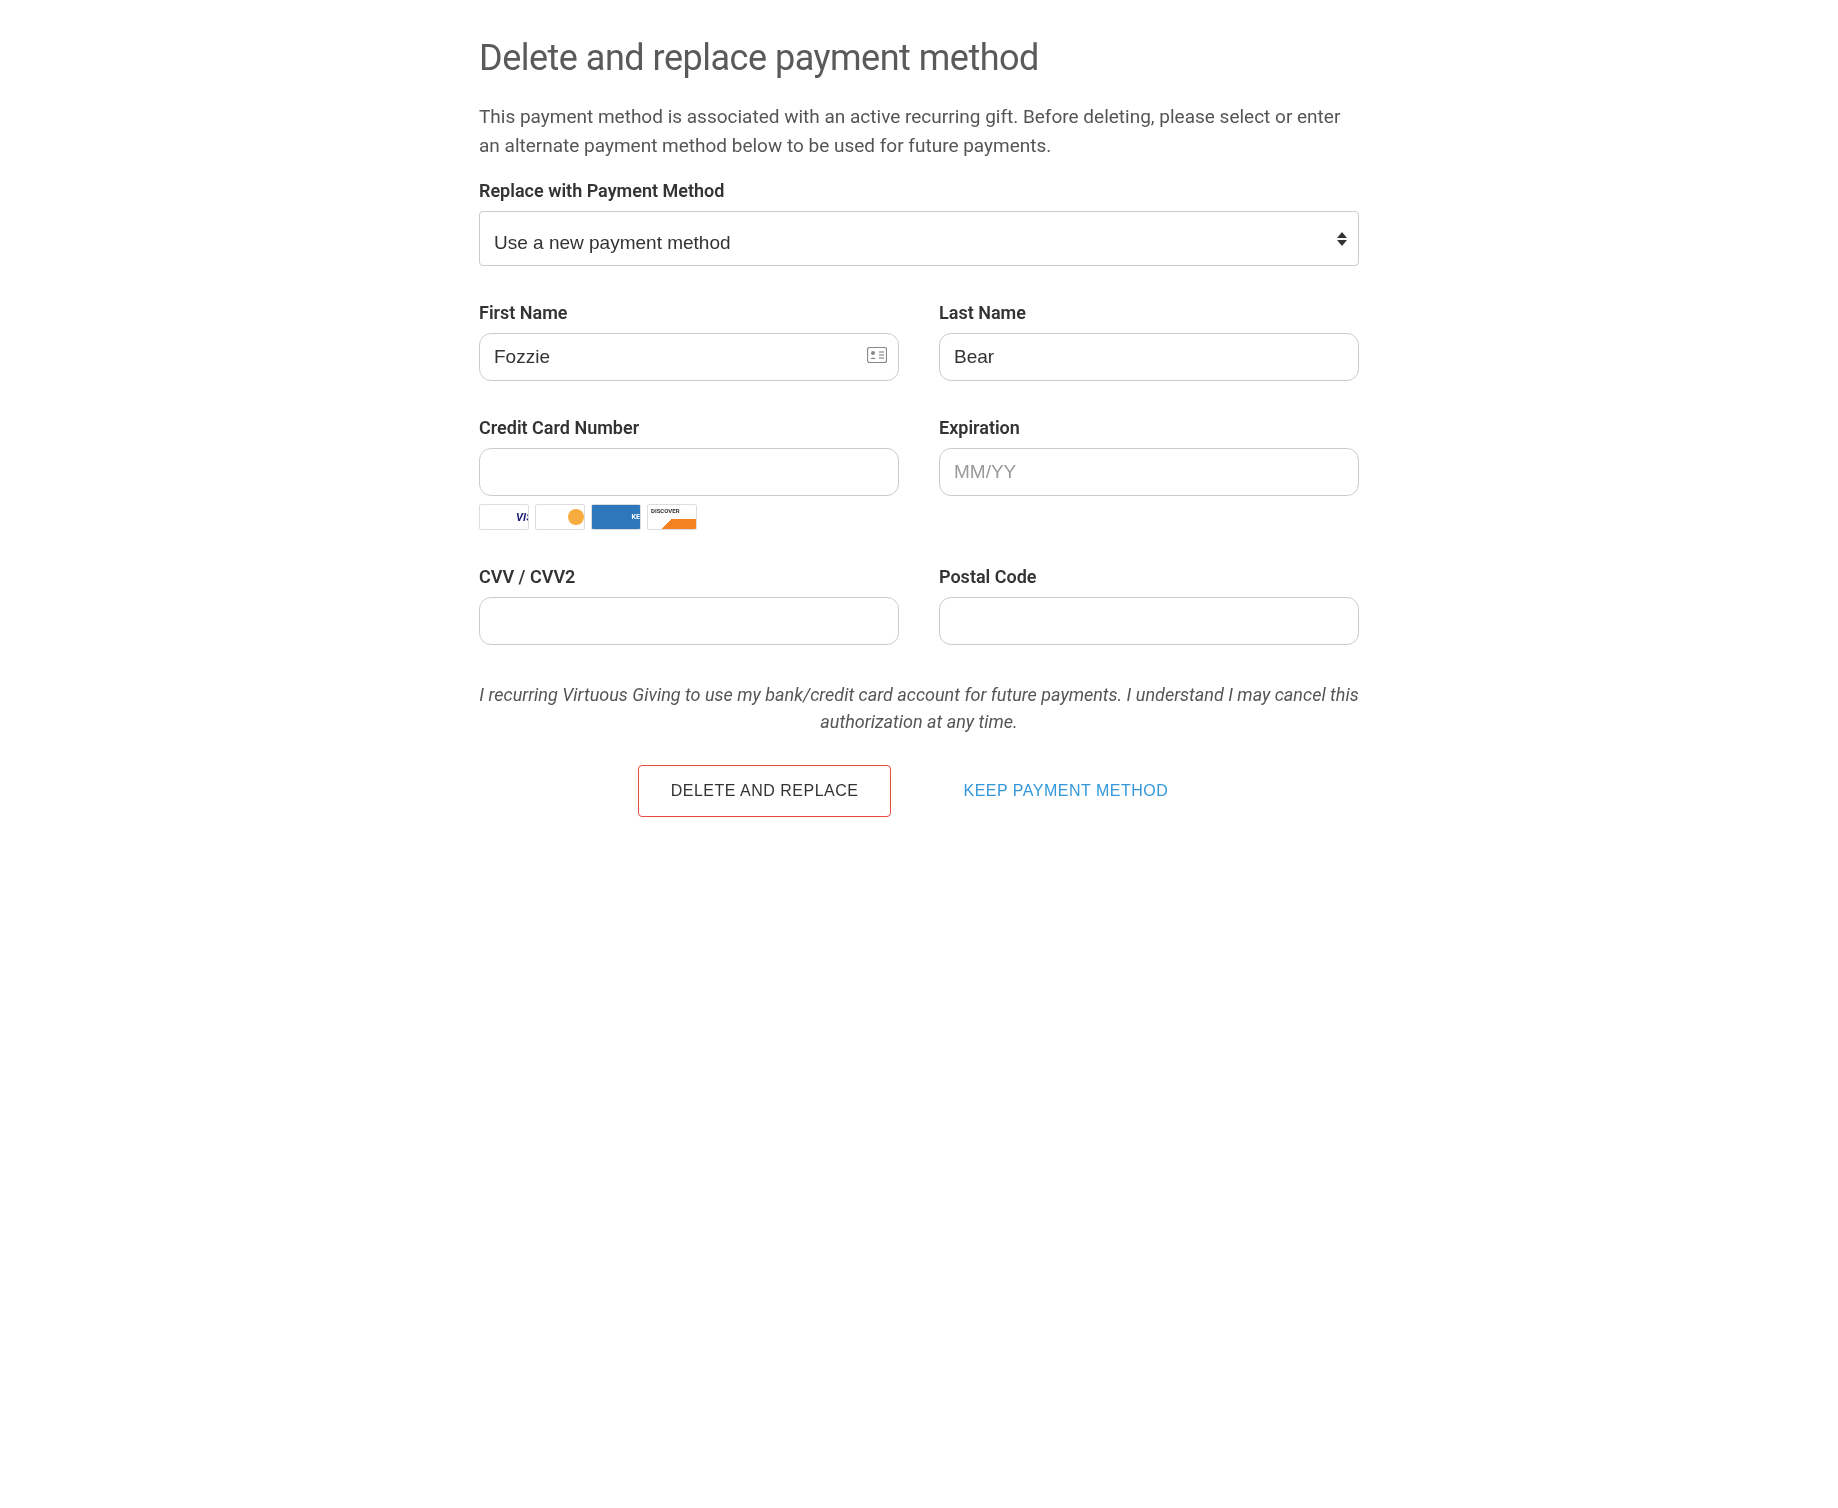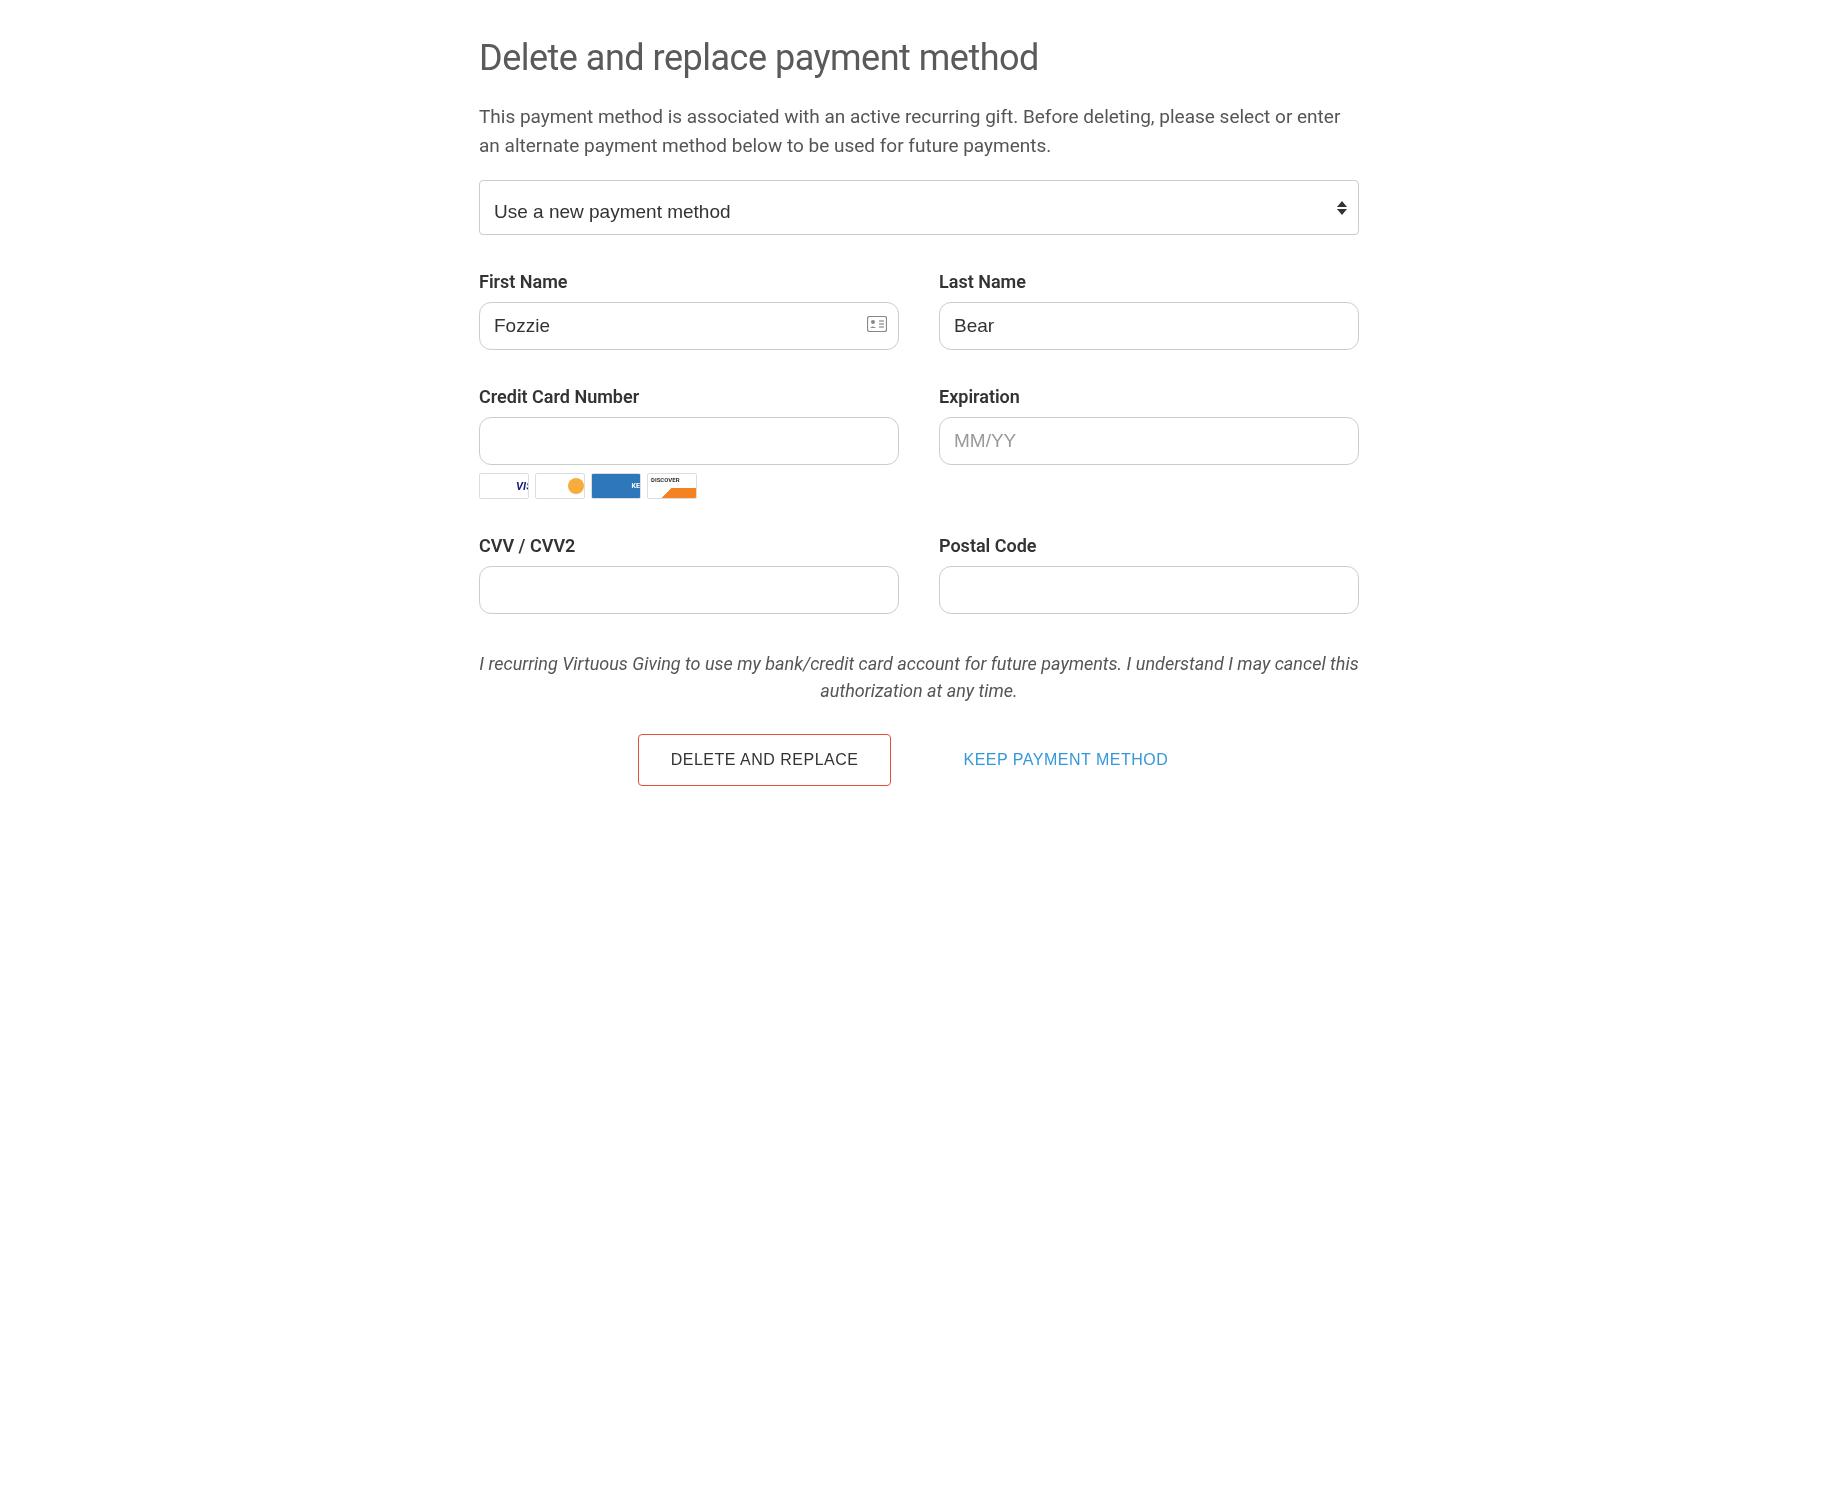--- a/index.html
+++ b/index.html
@@ -163,20 +163,21 @@
   </style>
 </head>
 <body>
 
 <div class="container">
 
   <h1>Delete and replace payment method</h1>
 
   <p class="description">This payment method is associated with an active recurring gift. Before deleting, please select or enter an alternate payment method below to be used for future payments.</p>
 
+  <label class="field-label">Replace with Payment Method</label>
   <div class="select-wrapper">
     <select class="select-field">
       <option>Use a new payment method</option>
     </select>
     <span class="select-arrows">
       <svg viewBox="0 0 10 6">
           <path d="M5 0 L10 6 L0 6 Z" fill="#333"></path>
         </svg>
       <svg viewBox="0 0 10 6">
           <path d="M0 0 L10 0 L5 6 Z" fill="#333"></path>

